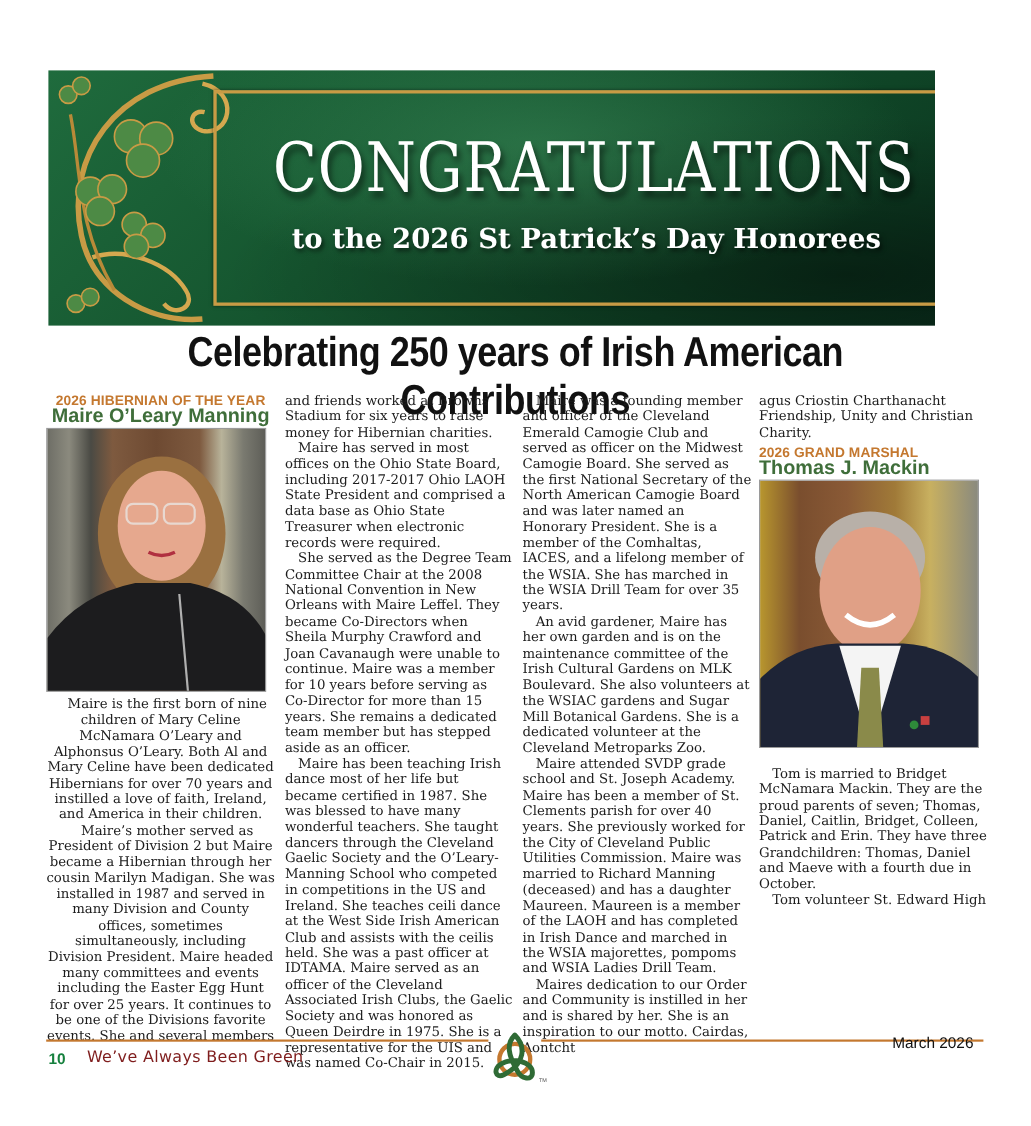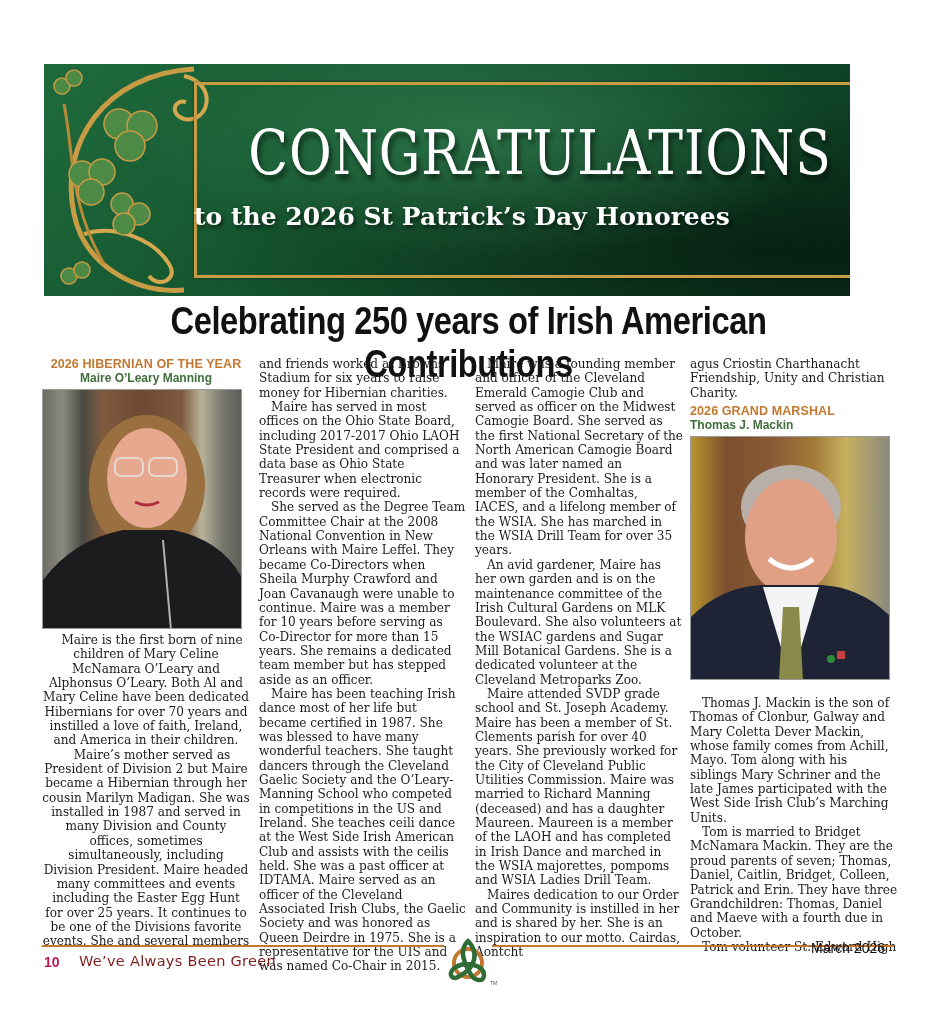--- a/index.html
+++ b/index.html
@@ -24,21 +24,21 @@
     }
     .banner-title {
       position: absolute; left: 150px; width: 678px; top: 52px;
       text-align: center; color: #ffffff;
       font-family: "DejaVu Serif", serif; font-size: 62px; letter-spacing: 1px;
       font-weight: normal; transform: scaleX(0.84); transform-origin: center;
       text-shadow: 3px 5px 6px rgba(0,0,0,0.55);
     }
     .banner-subtitle {
       position: absolute; left: 150px; width: 678px; top: 138px;
-      text-align: left; color: #ffffff;
+      text-align: center; color: #ffffff;
       font-family: "DejaVu Serif", serif; font-size: 25px; font-weight: bold;
       text-shadow: 2px 3px 4px rgba(0,0,0,0.55);
     }
 
     
     .headline {
       position: absolute; left: 0; width: 937px; top: 300px;
       text-align: center; font-family: "Liberation Sans", sans-serif;
       font-weight: bold; font-size: 38px; color: #111;
       transform: scaleX(0.86); transform-origin: center; letter-spacing: -0.5px;
@@ -52,39 +52,39 @@
     .col2 { left: 259px; }
     .col3 { left: 475px; }
     .col4 { left: 690px; }
 
     .kicker {
       font-family: "Liberation Sans", sans-serif; font-weight: bold;
       color: #c4782f; font-size: 12.5px; line-height: 14px; letter-spacing: 0.1px;
     }
     .name-line {
       font-family: "Liberation Sans", sans-serif; font-weight: bold;
-      color: #3f6e3a; font-size: 12px; line-height: 14px; margin-bottom: 4px;
+      color: #3f6e3a; font-size: 18px; line-height: 14px; margin-bottom: 4px;
     }
 
     .photo { position: relative; border: 1px solid #9a9a9a; overflow: hidden; }
     .photo-maire { width: 200px; height: 240px; margin-bottom: 4px;
       background:
         linear-gradient(90deg, #6e6e66 0%, #8b8a7e 10%, #4a4a44 20%, #7e5a3f 30%, #6e4a32 50%, #7e5a3f 70%, #b8b39a 80%, #7a7a70 90%, #5e5e58 100%);
     }
     .photo-thomas { width: 200px; height: 244px; margin-bottom: 16px;
       background:
         linear-gradient(90deg, #b8962e 0%, #7a4e2e 18%, #8a5a36 40%, #a07a38 62%, #c8b060 78%, #8a8a7e 100%);
     }
 
     
     .footer-rule-left { position: absolute; left: 42px; top: 945px; width: 402px; height: 1.5px; background: #c4782f; }
     .footer-rule-right { position: absolute; left: 492px; top: 945px; width: 402px; height: 1.5px; background: #c4782f; }
     .page-num {
       position: absolute; left: 44px; top: 954px; font-family: "Liberation Sans", sans-serif;
-      font-weight: bold; font-size: 14px; color: #be185d;
+      font-weight: bold; font-size: 14px; color: #15803d;
     }
     .tagline {
       position: absolute; left: 79px; top: 953px; font-family: "DejaVu Sans", sans-serif;
       font-size: 14.5px; color: #7f1d1d; letter-spacing: 0.3px;
     }
     .issue-date {
       position: absolute; right: 52px; top: 912px; font-family: Liberation Sans, sans-serif;
       font-size: 14px; color: #111; margin-top: 28px;
     }
     .logo { position: absolute; left: 444px; top: 937px; width: 48px; height: 48px; }
@@ -163,21 +163,20 @@
       <ellipse cx="100" cy="70" rx="50" ry="42" fill="#b8b0a8"></ellipse>
       <ellipse cx="100" cy="100" rx="46" ry="58" fill="#e0a086"></ellipse>
       <path d="M78 122 Q100 140 122 122" stroke="#fff" stroke-width="5" fill="none"></path>
       <path d="M0 244 L0 180 Q30 150 70 148 L130 148 Q170 150 200 180 L200 244 Z" fill="#1e2436"></path>
       <path d="M72 150 L100 244 L128 150 Z" fill="#f4f4f4"></path>
       <path d="M92 170 L108 170 L112 244 L88 244 Z" fill="#8a8a4a"></path>
       <circle cx="140" cy="222" r="4" fill="#2e8a3a"></circle>
       <rect x="146" y="214" width="8" height="8" fill="#c84040"></rect>
     </svg>
   </div>
-  <p>Thomas J. Mackin is the son of Thomas of Clonbur, Galway and Mary Coletta Dever Mackin, whose family comes from Achill, Mayo. Tom along with his siblings Mary Schriner and the late James participated with the West Side Irish Club’s Marching Units.</p>
   <p>Tom is married to Bridget McNamara Mackin. They are the proud parents of seven; Thomas, Daniel, Caitlin, Bridget, Colleen, Patrick and Erin. They have three Grandchildren: Thomas, Daniel and Maeve with a fourth due in October.</p>
   <p>Tom volunteer St. Edward High</p>
 </div>
 
 <div class="footer-rule-left"></div>
 <div class="footer-rule-right"></div>
 <div class="page-num">10</div>
 <div class="tagline">We’ve Always Been Green</div>
 <svg class="logo" viewBox="0 0 48 48">
   <circle cx="24" cy="26" r="14" fill="none" stroke="#c4782f" stroke-width="4"></circle>

